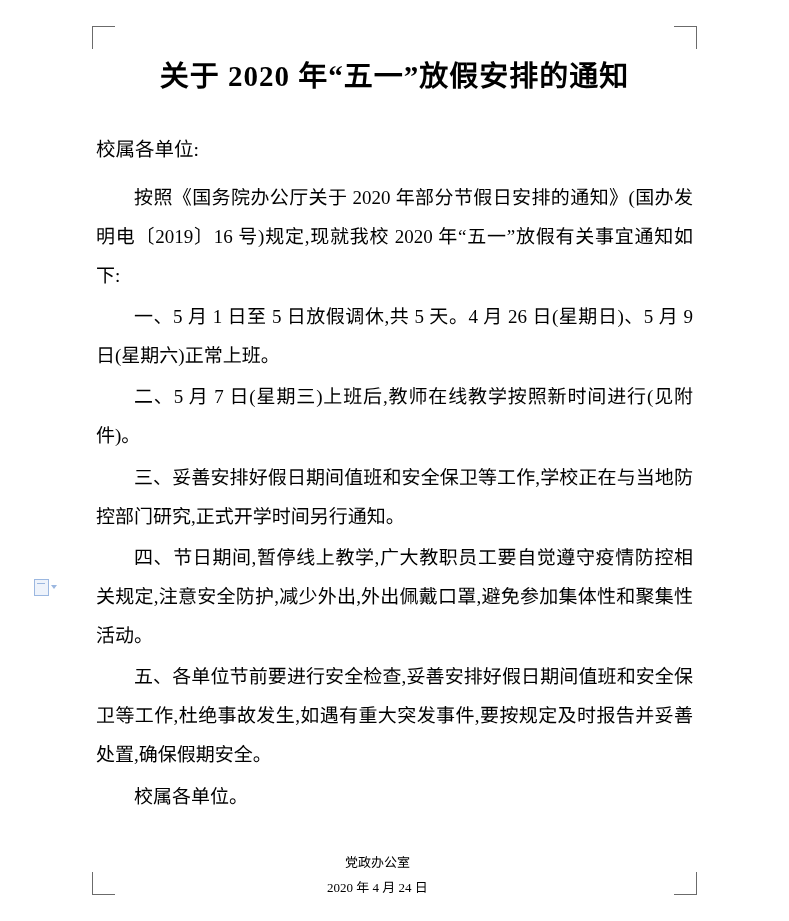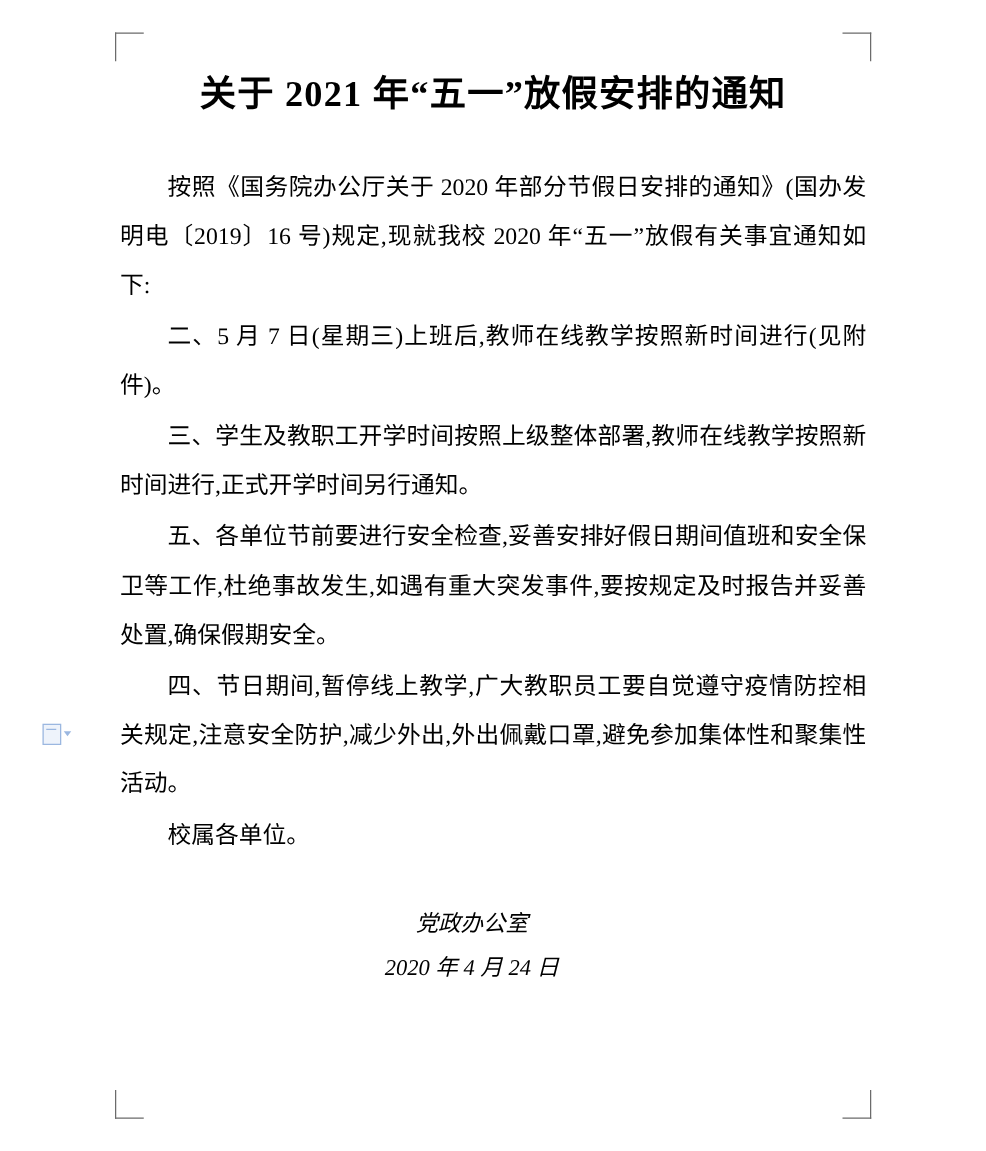--- a/index.html
+++ b/index.html
@@ -62,23 +62,22 @@
     margin: 0 0 2px 0;
     text-indent: 2em;
   }
 
   .signature-block {
     margin-top: 34px;
     text-align: center;
     padding-right: 34px;
   }
   .signature-line {
-    font-size: 18px;
+    font-size: 13px;
     line-height: 1.95;
-    font-style: italic;
   }
 
   
   .margin-marker {
     position: absolute;
     left: 34px;
     top: 578px;
     width: 26px;
     height: 18px;
     display: flex;
@@ -119,28 +118,30 @@
   <div class="crop bl"></div>
   <div class="crop br"></div>
 
   <div class="margin-marker">
     <span class="sheet"></span>
     <span class="caret"></span>
   </div>
 
   <div class="doc-body">
 
-    <h1 class="doc-title">关于 2021 年“五一”放假安排的通知</h1>
+    <h1 class="doc-title">关于 2020 年“五一”放假安排的通知</h1>
 
+    <p class="salutation">校属各单位:</p>
 
     <p class="para">按照《国务院办公厅关于 2020 年部分节假日安排的通知》(国办发明电〔2019〕16 号)规定,现就我校 2020 年“五一”放假有关事宜通知如下:</p>
+    <p class="para">一、5 月 1 日至 5 日放假调休,共 5 天。4 月 26 日(星期日)、5 月 9 日(星期六)正常上班。</p>
     <p class="para">二、5 月 7 日(星期三)上班后,教师在线教学按照新时间进行(见附件)。</p>
-    <p class="para">三、学生及教职工开学时间按照上级整体部署,教师在线教学按照新时间进行,正式开学时间另行通知。</p>
+    <p class="para">三、妥善安排好假日期间值班和安全保卫等工作,学校正在与当地防控部门研究,正式开学时间另行通知。</p>
+    <p class="para">四、节日期间,暂停线上教学,广大教职员工要自觉遵守疫情防控相关规定,注意安全防护,减少外出,外出佩戴口罩,避免参加集体性和聚集性活动。</p>
     <p class="para">五、各单位节前要进行安全检查,妥善安排好假日期间值班和安全保卫等工作,杜绝事故发生,如遇有重大突发事件,要按规定及时报告并妥善处置,确保假期安全。</p>
-    <p class="para">四、节日期间,暂停线上教学,广大教职员工要自觉遵守疫情防控相关规定,注意安全防护,减少外出,外出佩戴口罩,避免参加集体性和聚集性活动。</p>
     <p class="para">校属各单位。</p>
 
     <div class="signature-block">
       <div class="signature-line">党政办公室</div>
       <div class="signature-line">2020 年 4 月 24 日</div>
     </div>
 
   </div>
 </div>
 

